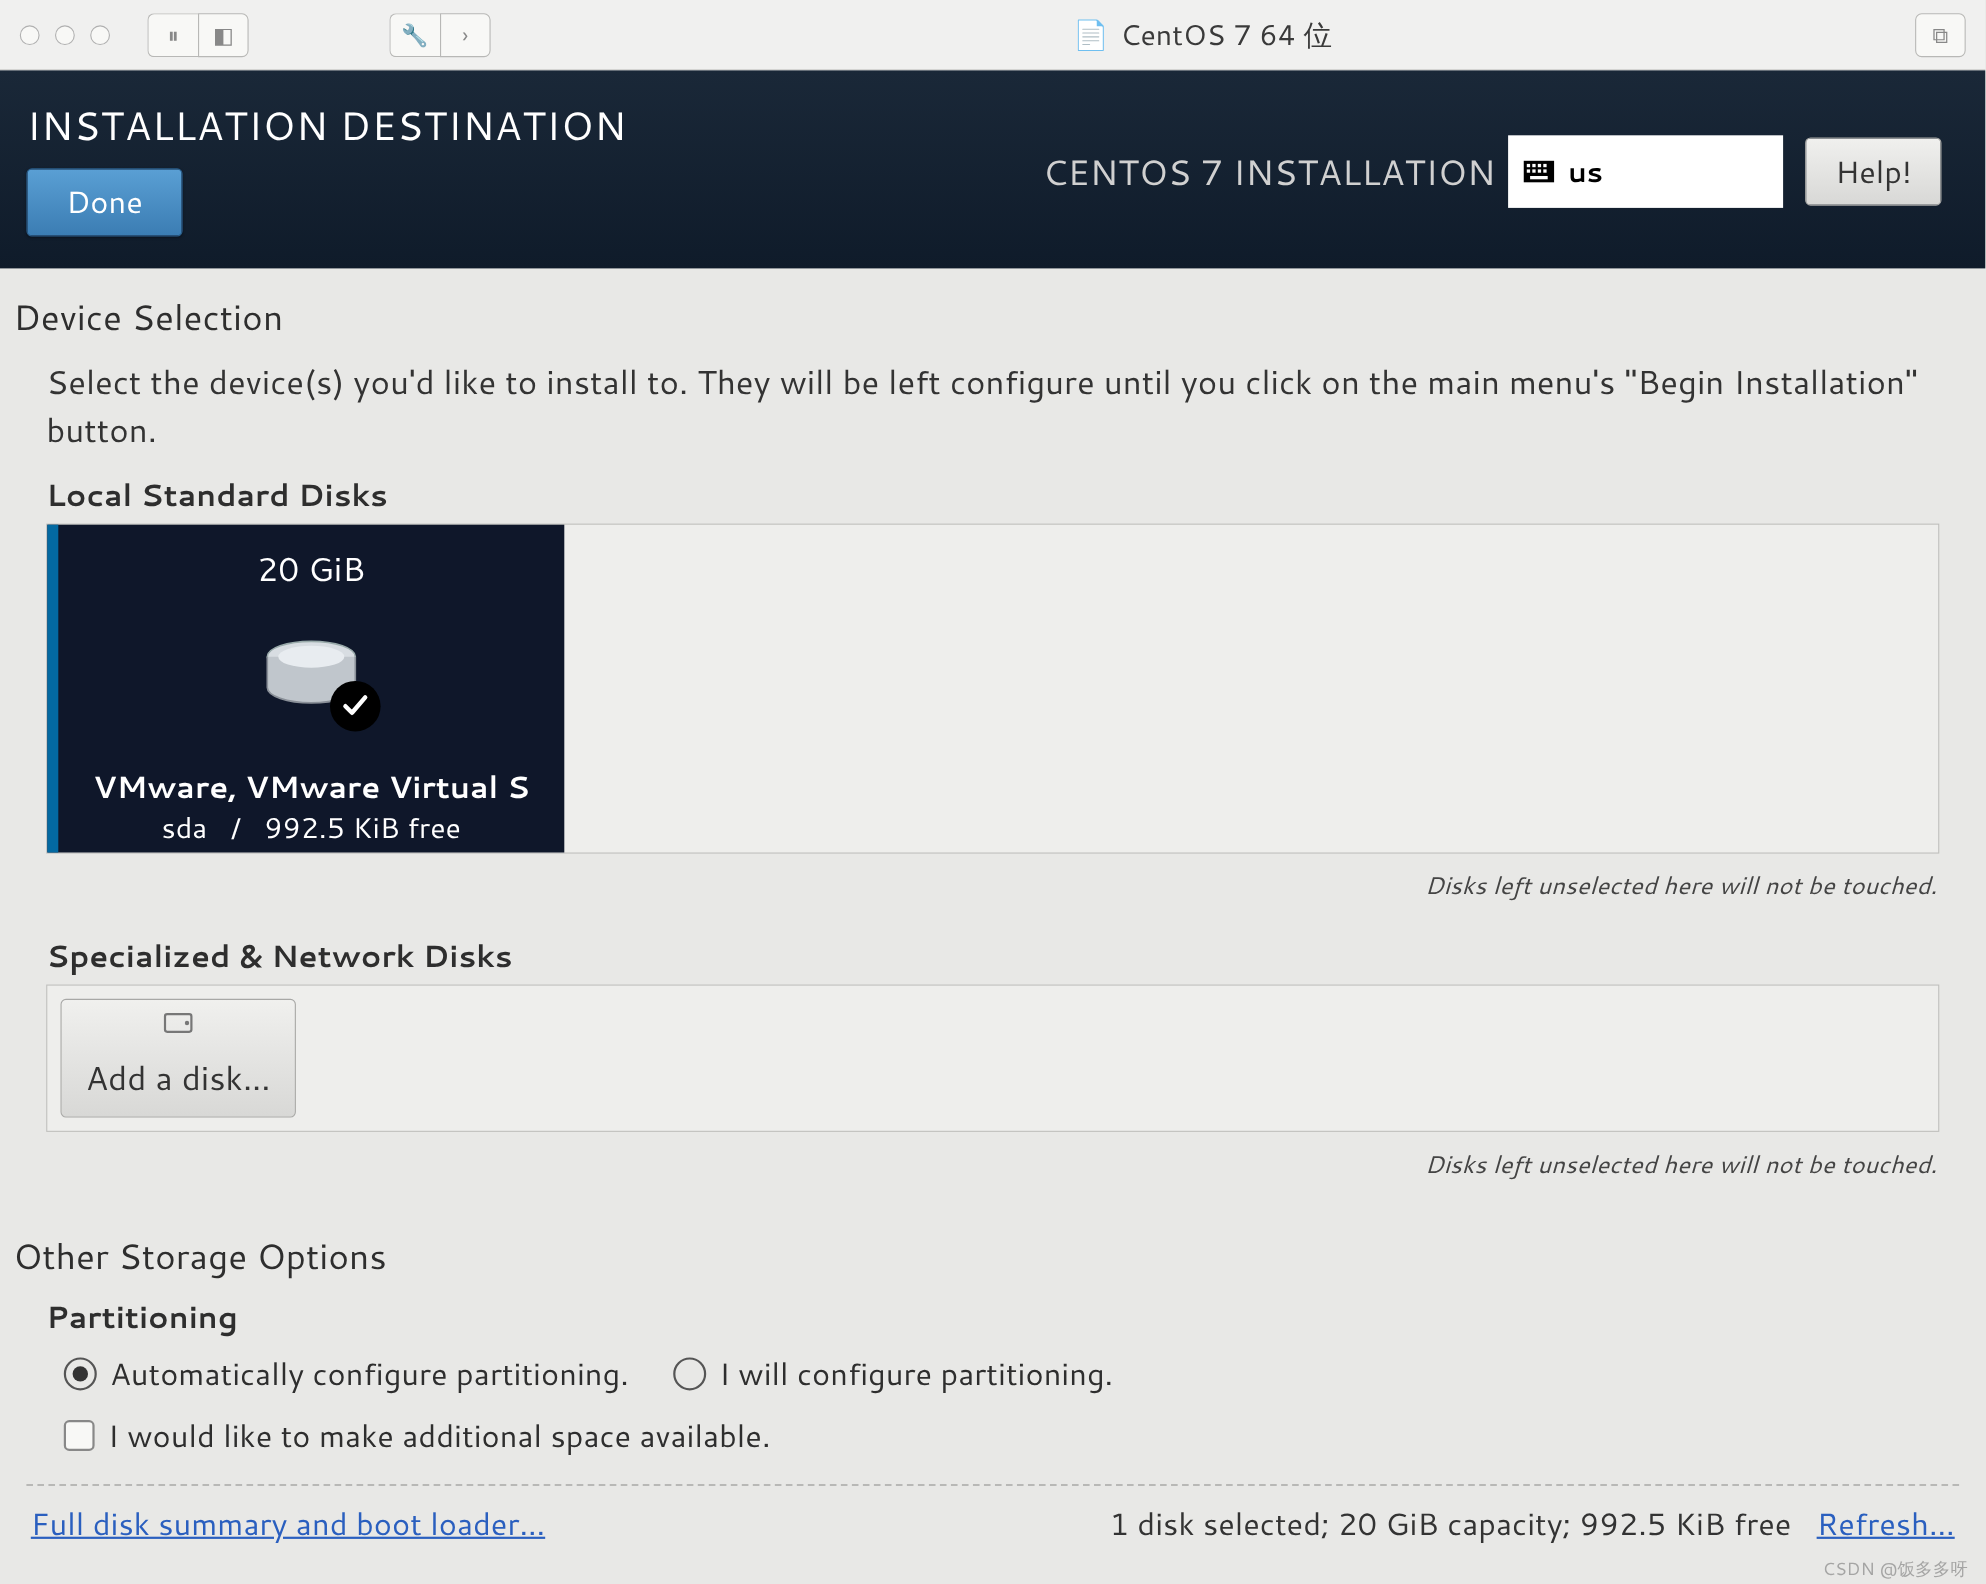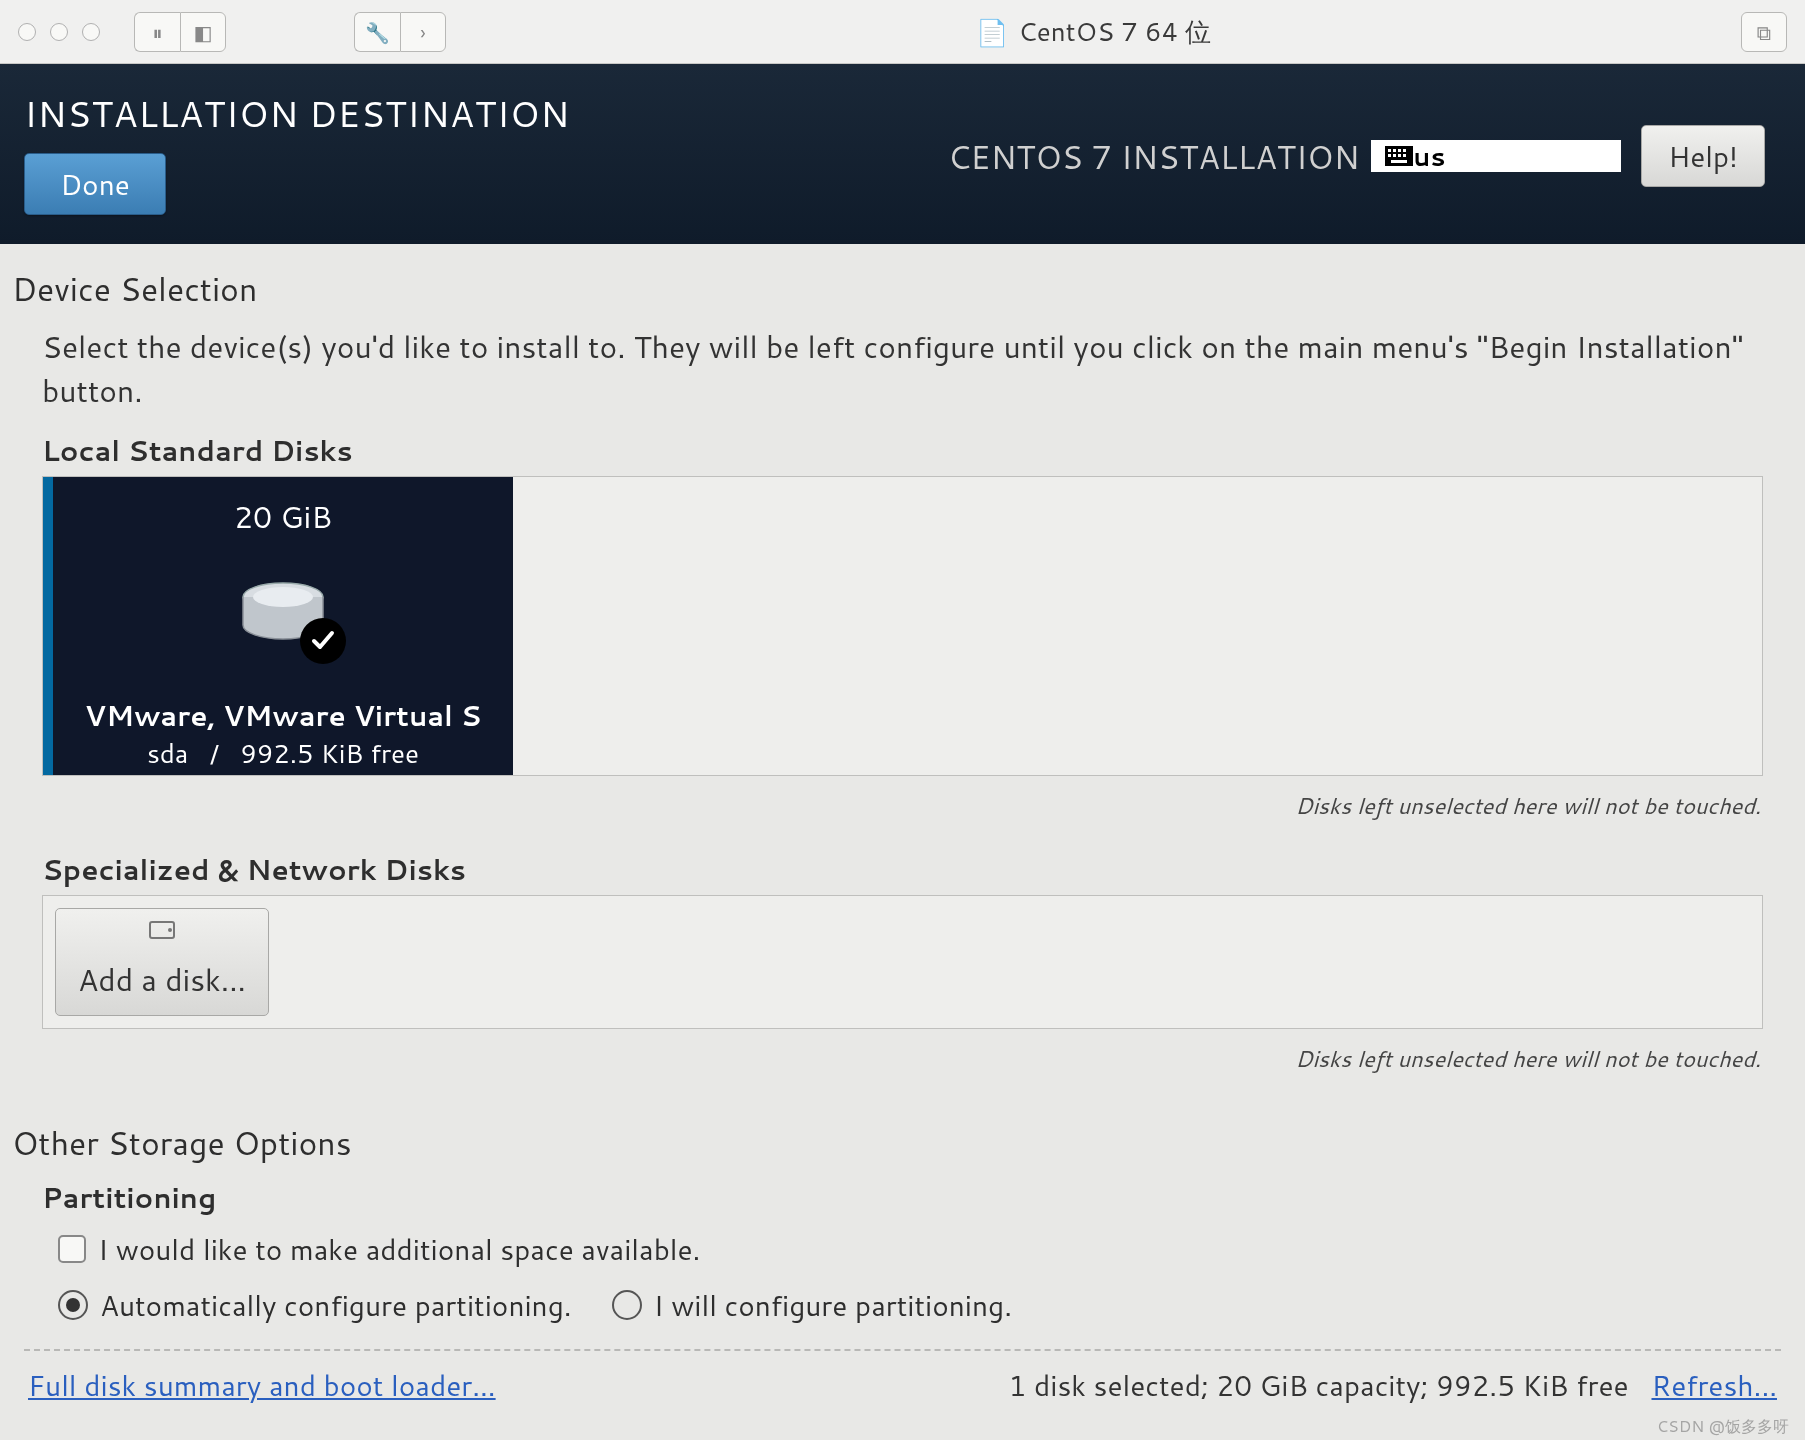--- a/index.html
+++ b/index.html
@@ -17,21 +17,21 @@
 .tb-right { }
 
 
 .anaconda-header { background: linear-gradient(180deg, #1a2838 0%, #0f1b2a 100%); height: 180px; padding: 24px 40px 20px 24px; display: flex; justify-content: space-between; color: #fff; }
 .hdr-left { display: flex; flex-direction: column; gap: 14px; }
 .hdr-title { font-size: 36px; font-weight: 300; letter-spacing: 0.5px; color: #fff; }
 .done-btn { background: linear-gradient(180deg, #5a9fd4, #3b7db3); border: 1px solid #2a5d8a; border-radius: 5px; color: #fff; font-size: 28px; padding: 10px 28px; width: 142px; cursor: pointer; box-shadow: 0 1px 2px rgba(0,0,0,.3); }
 .hdr-right { display: flex; flex-direction: row; align-items: center; gap: 12px; }
 .hdr-subtitle { font-size: 32px; font-weight: 300; color: #d0d0d0; }
 .hdr-row { display: flex; gap: 20px; align-items: center; }
-.kb-indicator { background: #fff; color: #000; width: 250px; height: 32px; display: flex; align-items: center; padding: 0 14px; font-size: 26px; font-weight: bold; }
+.kb-indicator { background: #fff; color: #000; width: 250px; height: 66px; display: flex; align-items: center; padding: 0 14px; gap: 12px; font-size: 26px; font-weight: bold; }
 .help-btn { background: linear-gradient(180deg, #f0f0ee, #d8d8d6); border: 1px solid #a8a8a6; border-radius: 5px; padding: 10px 26px; font-size: 28px; color: #333; cursor: pointer; }
 
 
 .content { padding: 22px 12px 0 12px; color: #2e2e2e; }
 .h2 { font-size: 32px; font-weight: 500; margin-bottom: 14px; }
 .desc { font-size: 30px; line-height: 1.45; padding: 0 30px 18px 30px; color: #333; }
 .h3 { font-size: 28px; font-weight: 600; padding-left: 30px; margin-bottom: 6px; }
 
 .disk-container { margin: 0 30px; border: 1.5px solid #bfbfbd; background: #eeeeec; height: 300px; display: flex; }
 .disk-tile { width: 470px; height: 100%; background: #0f172a; border-left: 10px solid #0369a1; color: #fff; display: flex; flex-direction: column; align-items: center; justify-content: space-between; padding: 18px 16px 4px 16px; cursor: pointer; }
@@ -155,33 +155,33 @@
           </svg>
       </span>
       <span>Add a disk...</span>
     </button>
   </div>
   <div class="note">Disks left unselected here will not be touched.</div>
 
   <div class="h2b">Other Storage Options</div>
   <div class="h4">Partitioning</div>
   <div class="radio-row">
-    <label class="cb-opt">
-      <span class="cb"></span>
-      <span>I would like to make additional space available.</span>
-    </label>
-  </div>
-  <div class="radio-row">
     <label class="radio-opt">
       <span class="radio checked"></span>
       <span>Automatically configure partitioning.</span>
     </label>
     <label class="radio-opt">
       <span class="radio"></span>
       <span>I will configure partitioning.</span>
+    </label>
+  </div>
+  <div class="radio-row">
+    <label class="cb-opt">
+      <span class="cb"></span>
+      <span>I would like to make additional space available.</span>
     </label>
   </div>
 
   <div class="divider"></div>
   <div class="footer">
     <span class="link">Full disk summary and boot loader...</span>
     <span>
       <span class="footer-status">1 disk selected; 20 GiB capacity; 992.5 KiB free</span>
       &nbsp;&nbsp;<span class="link">Refresh...</span>
     </span>

